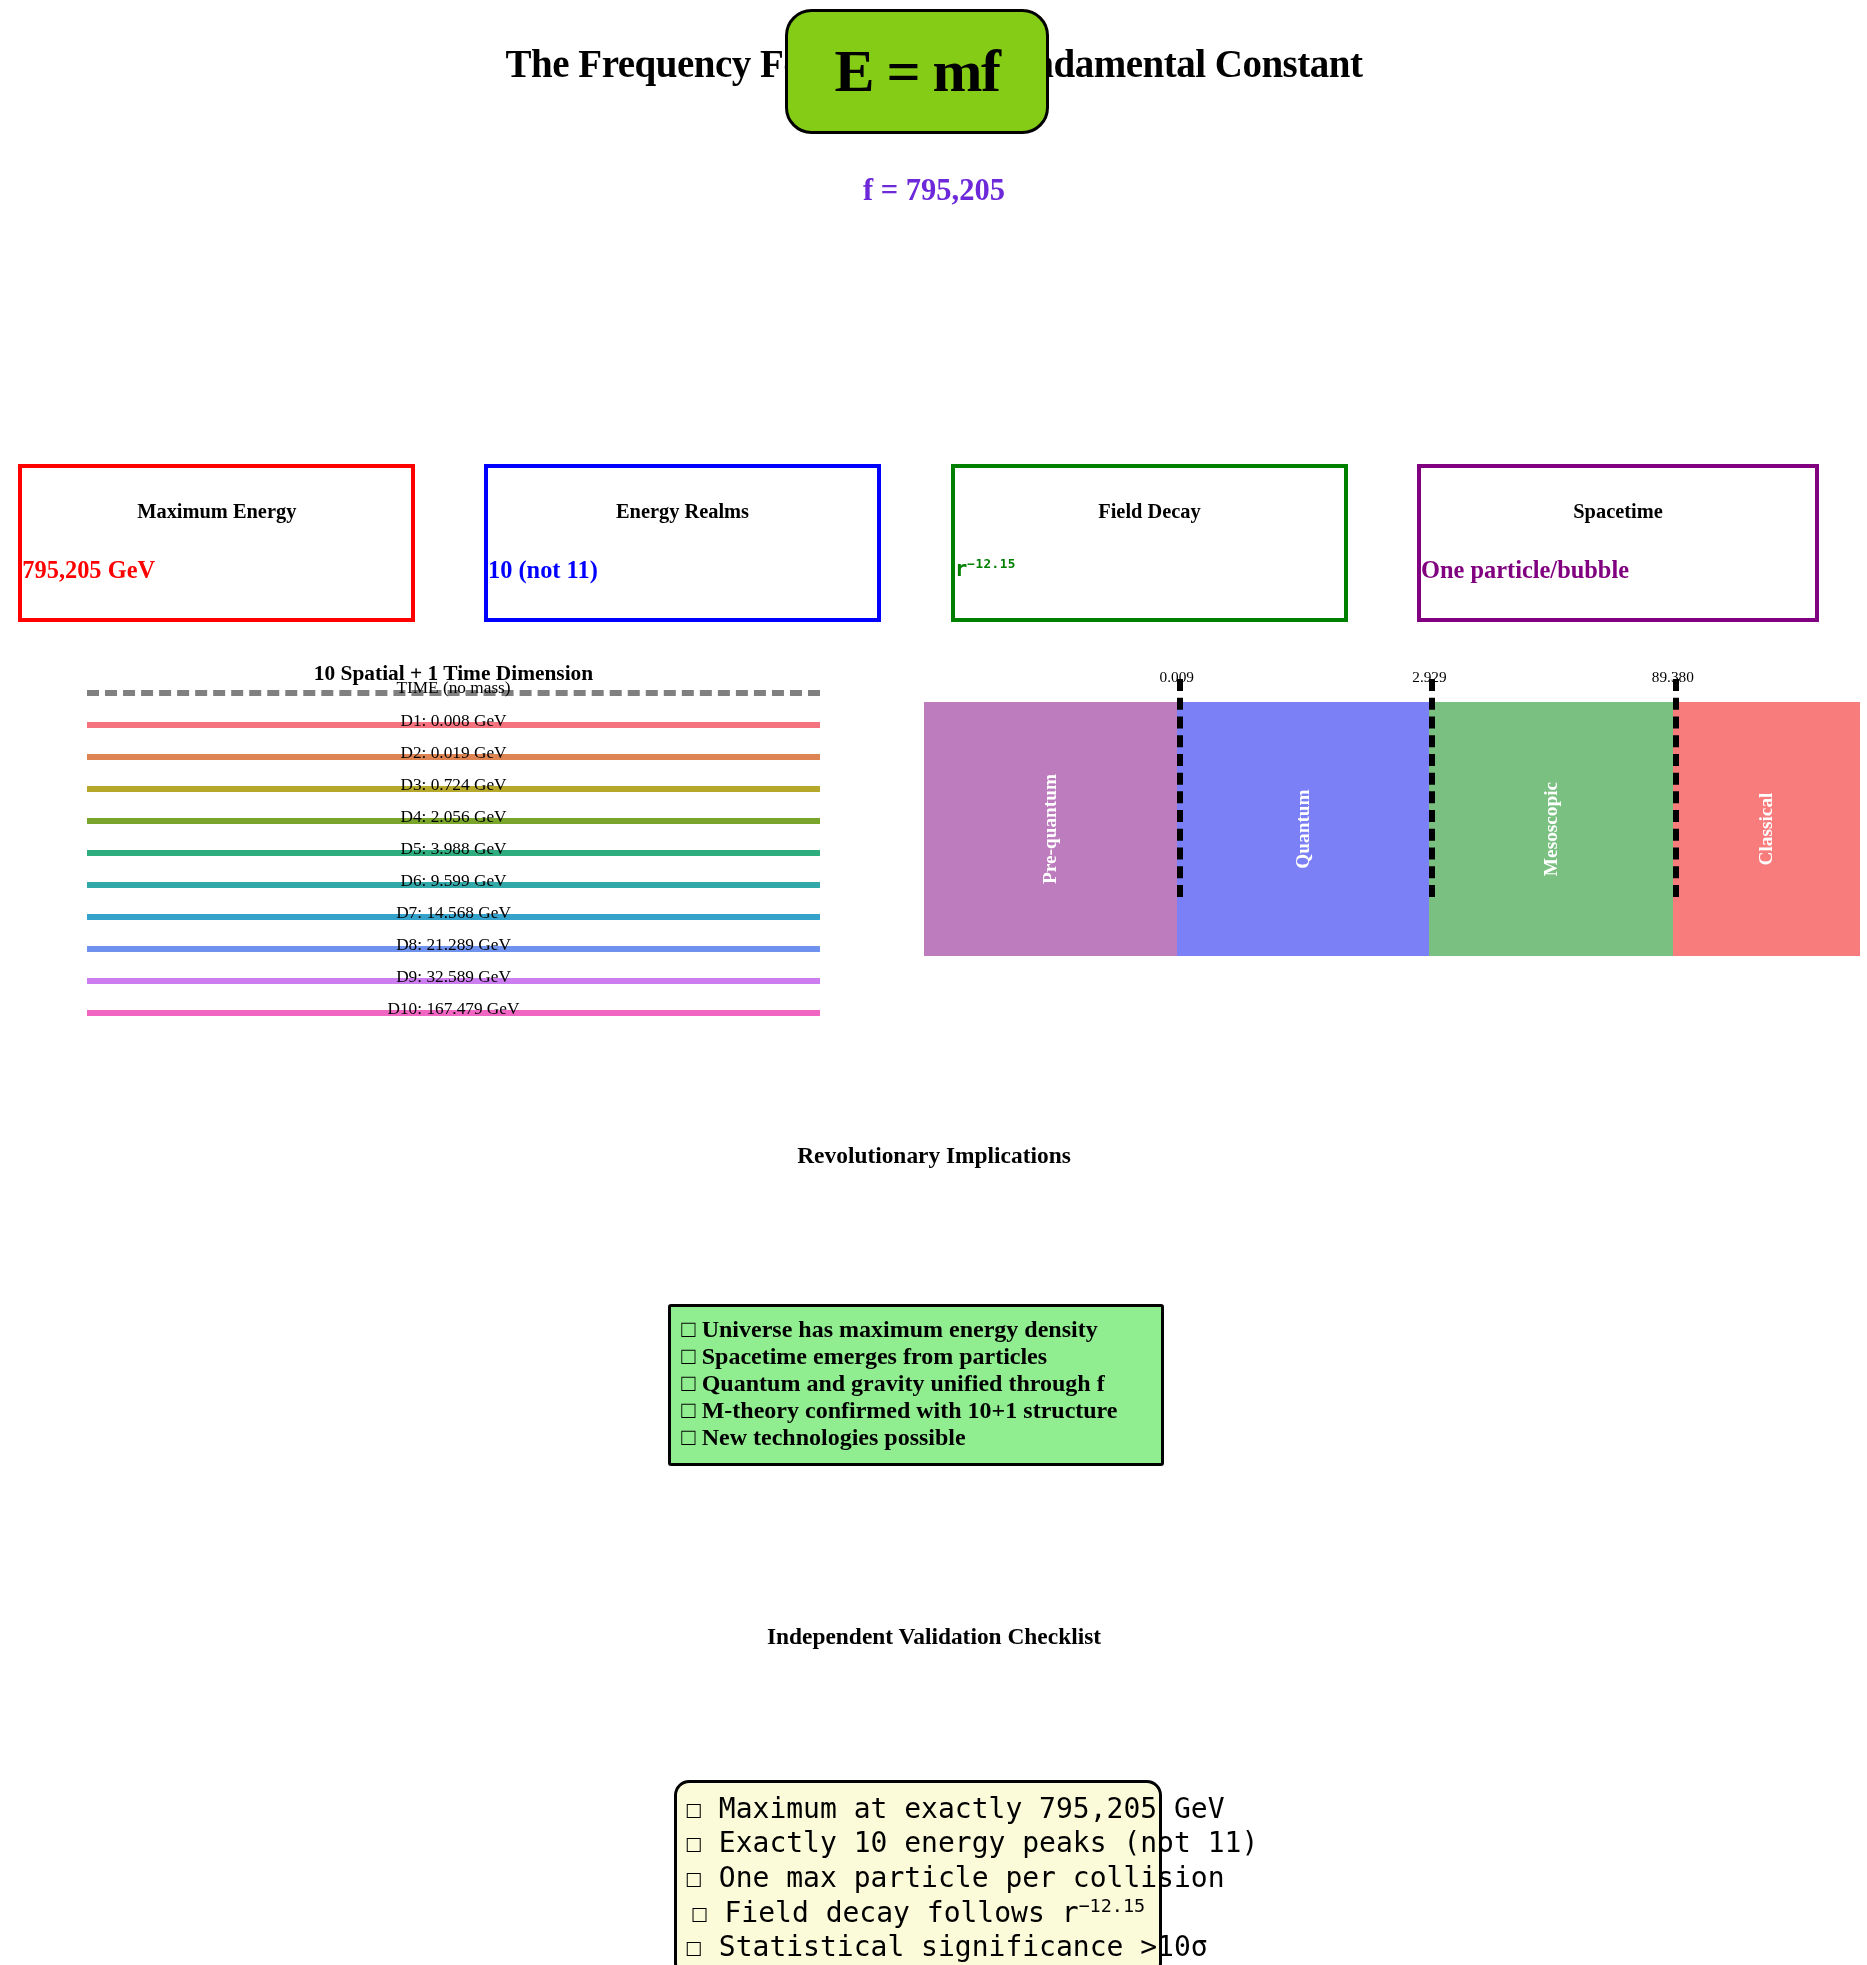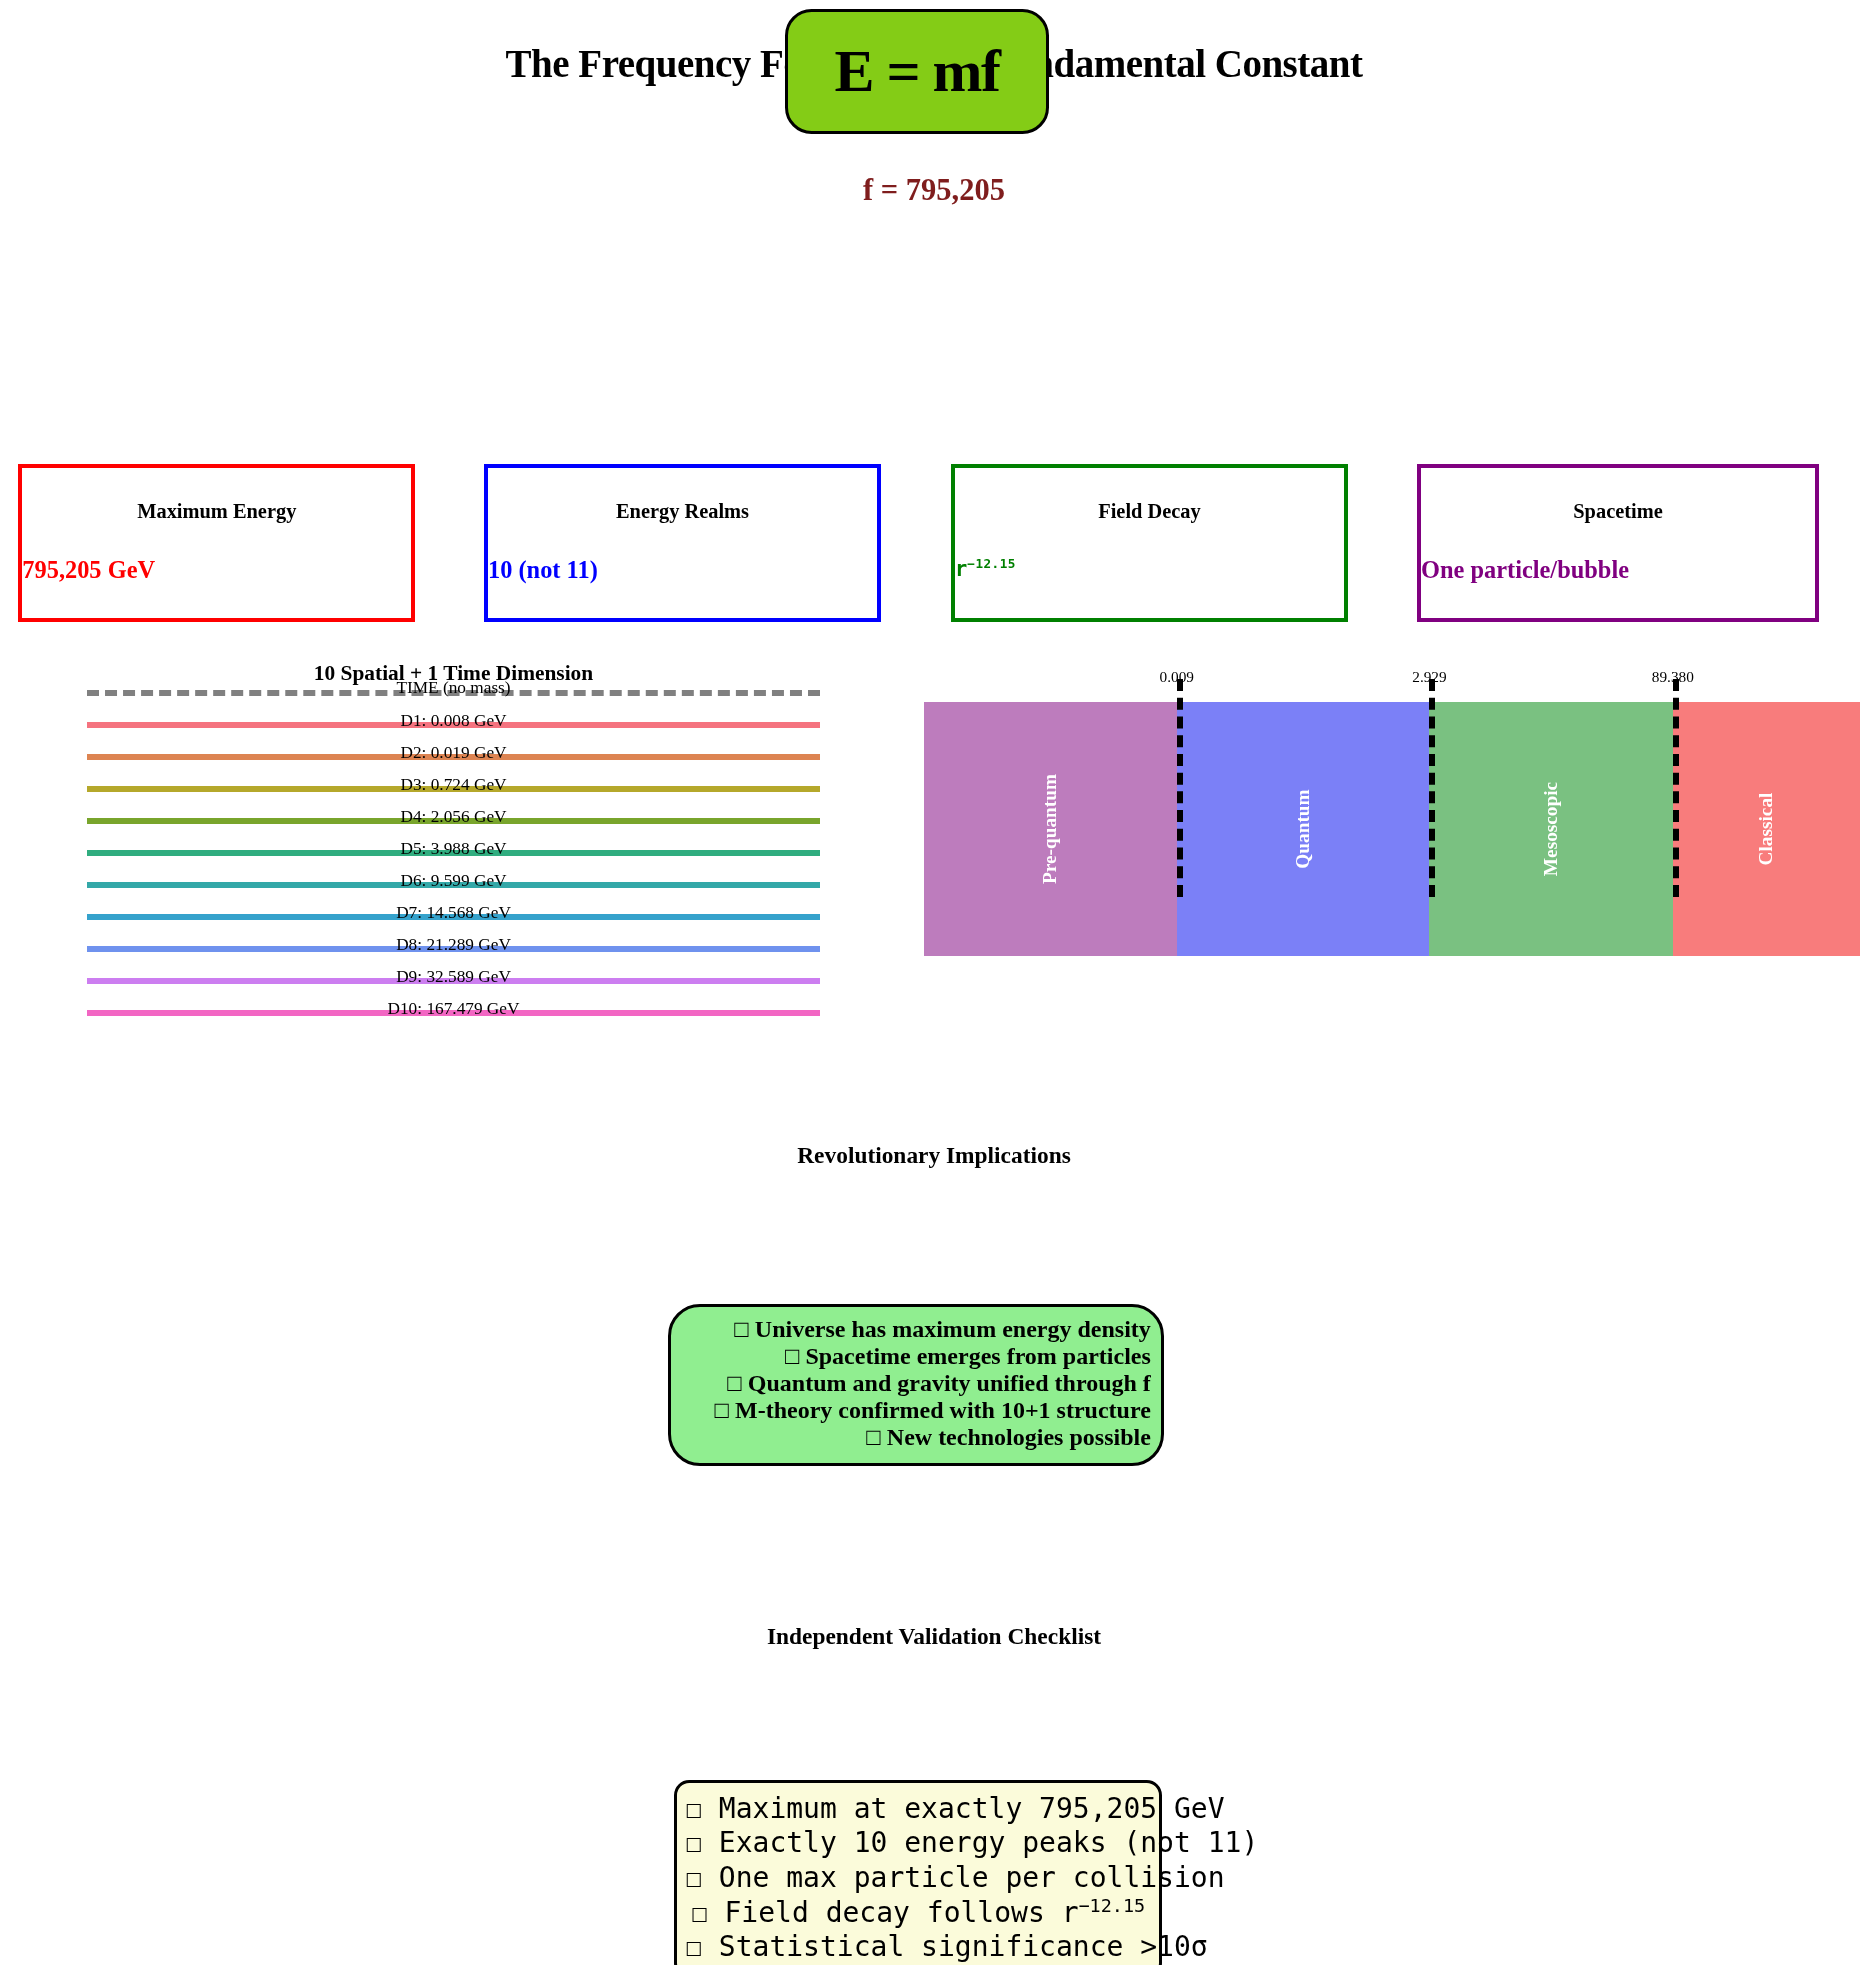--- a/index.html
+++ b/index.html
@@ -48,21 +48,21 @@
     letter-spacing: -1.5px;
   }
   #subtitle-frequency {
     position: absolute;
     left: 0;
     top: 173px;
     width: 1868px;
     text-align: center;
     font-size: 30.5px;
     font-weight: bold;
-    color: #7f1d1d;
+    color: #6d28d9;
   }
 
   
   .stat-card {
     position: absolute;
     top: 464px;
     height: 158px;
     background: #ffffff;
     box-sizing: border-box;
     border-width: 4.6px;
@@ -220,22 +220,22 @@
   }
   #implications-box {
     position: absolute;
     left: 668px;
     top: 1304px;
     width: 496px;
     padding: 9.2px 10.2px 12.2px 10.2px;
     box-sizing: border-box;
     background: #90ee90;
     border: 3.1px solid #000000;
-    border-radius: 32px;
-    text-align: right;
+    border-radius: 3px;
+    text-align: left;
   }
   #implications-box .impl-line {
     font-size: 24px;
     font-weight: bold;
     color: #000000;
     line-height: 1.12;
     white-space: nowrap;
   }
 
   

